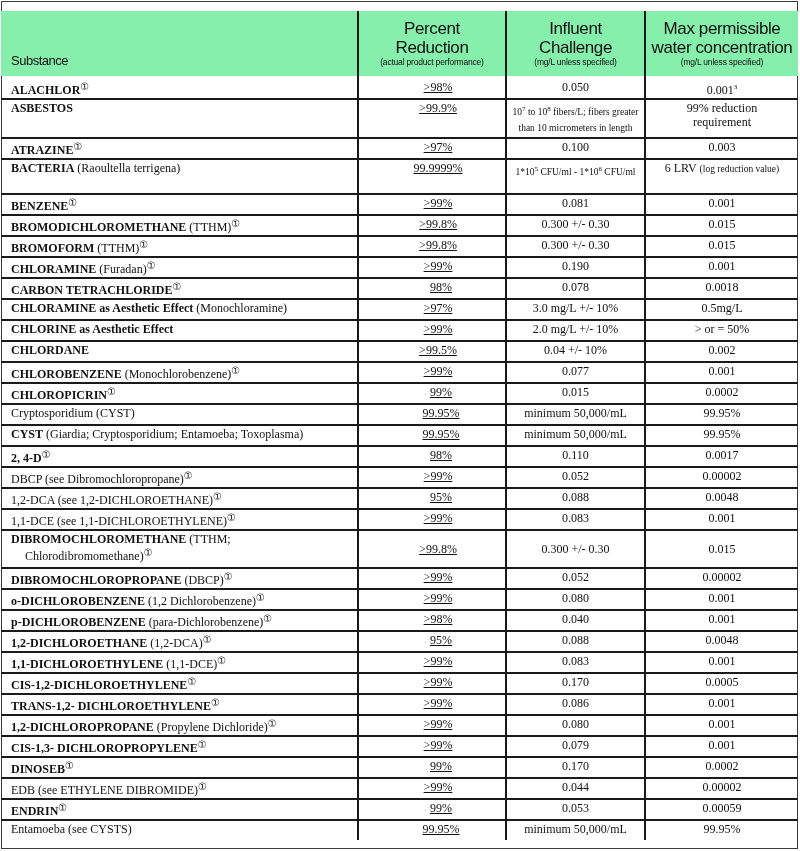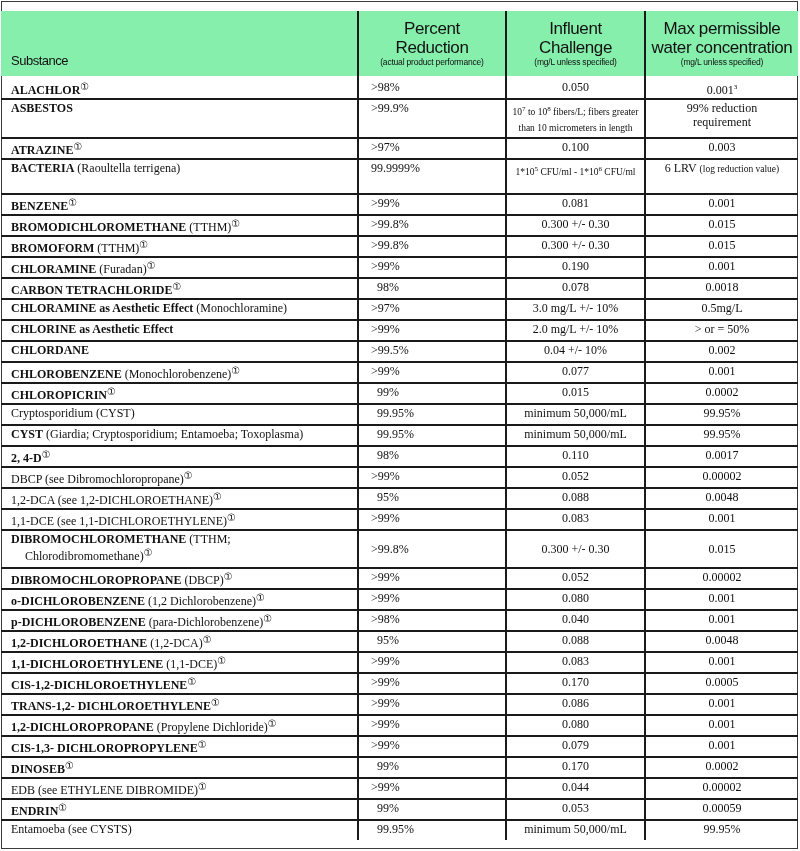--- a/index.html
+++ b/index.html
@@ -24,21 +24,21 @@
     th .small { font-size: 8.5px; line-height: 11px; display: block; letter-spacing: -0.2px; }
     td {
       font-family: "Liberation Serif", serif; font-size: 12px; color: #111;
       height: 17px; line-height: 14px; padding: 1px 0 1px 0;
       border-top: 2px solid #1a1a1a; border-right: 2px solid #1a1a1a;
       text-align: center; vertical-align: top;
     }
     tr.first td { border-top: none; padding-top: 4px; }
     td:last-child { border-right: none; }
     td.name { text-align: left; padding-left: 10px; }
-    td.pct { text-align: left; padding-left: 16px; }
+    td.pct { text-align: center; padding-left: 16px; text-decoration: underline; }
     td.mid { vertical-align: middle; }
     .b { font-weight: bold; }
     .fn { font-size: 10px; vertical-align: 4px; font-family: "DejaVu Sans", sans-serif; }
     .tiny { font-size: 9.5px; line-height: 16px; display:block; }
     sup { font-size: 7px; }
   </style>
 </head>
 <body>
 
 <div class="wrap"></div>

